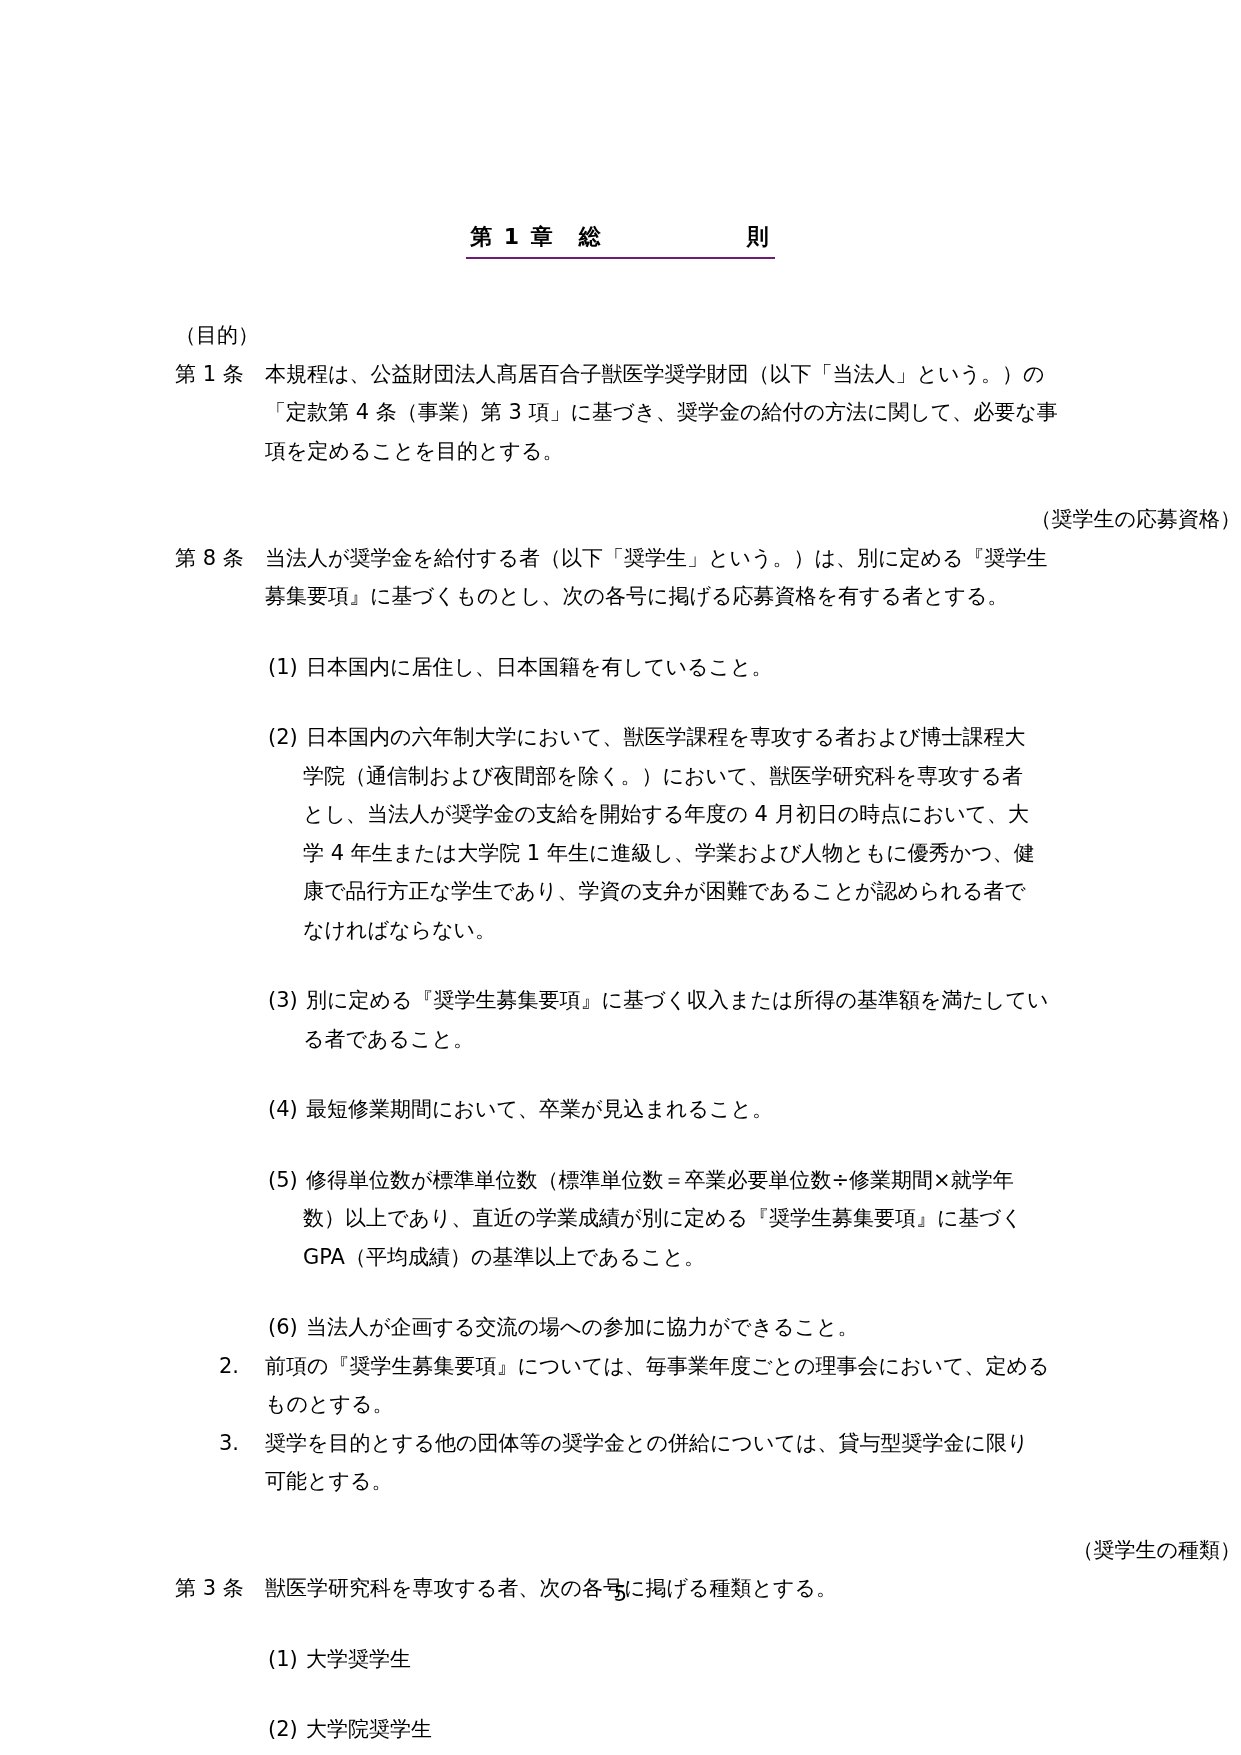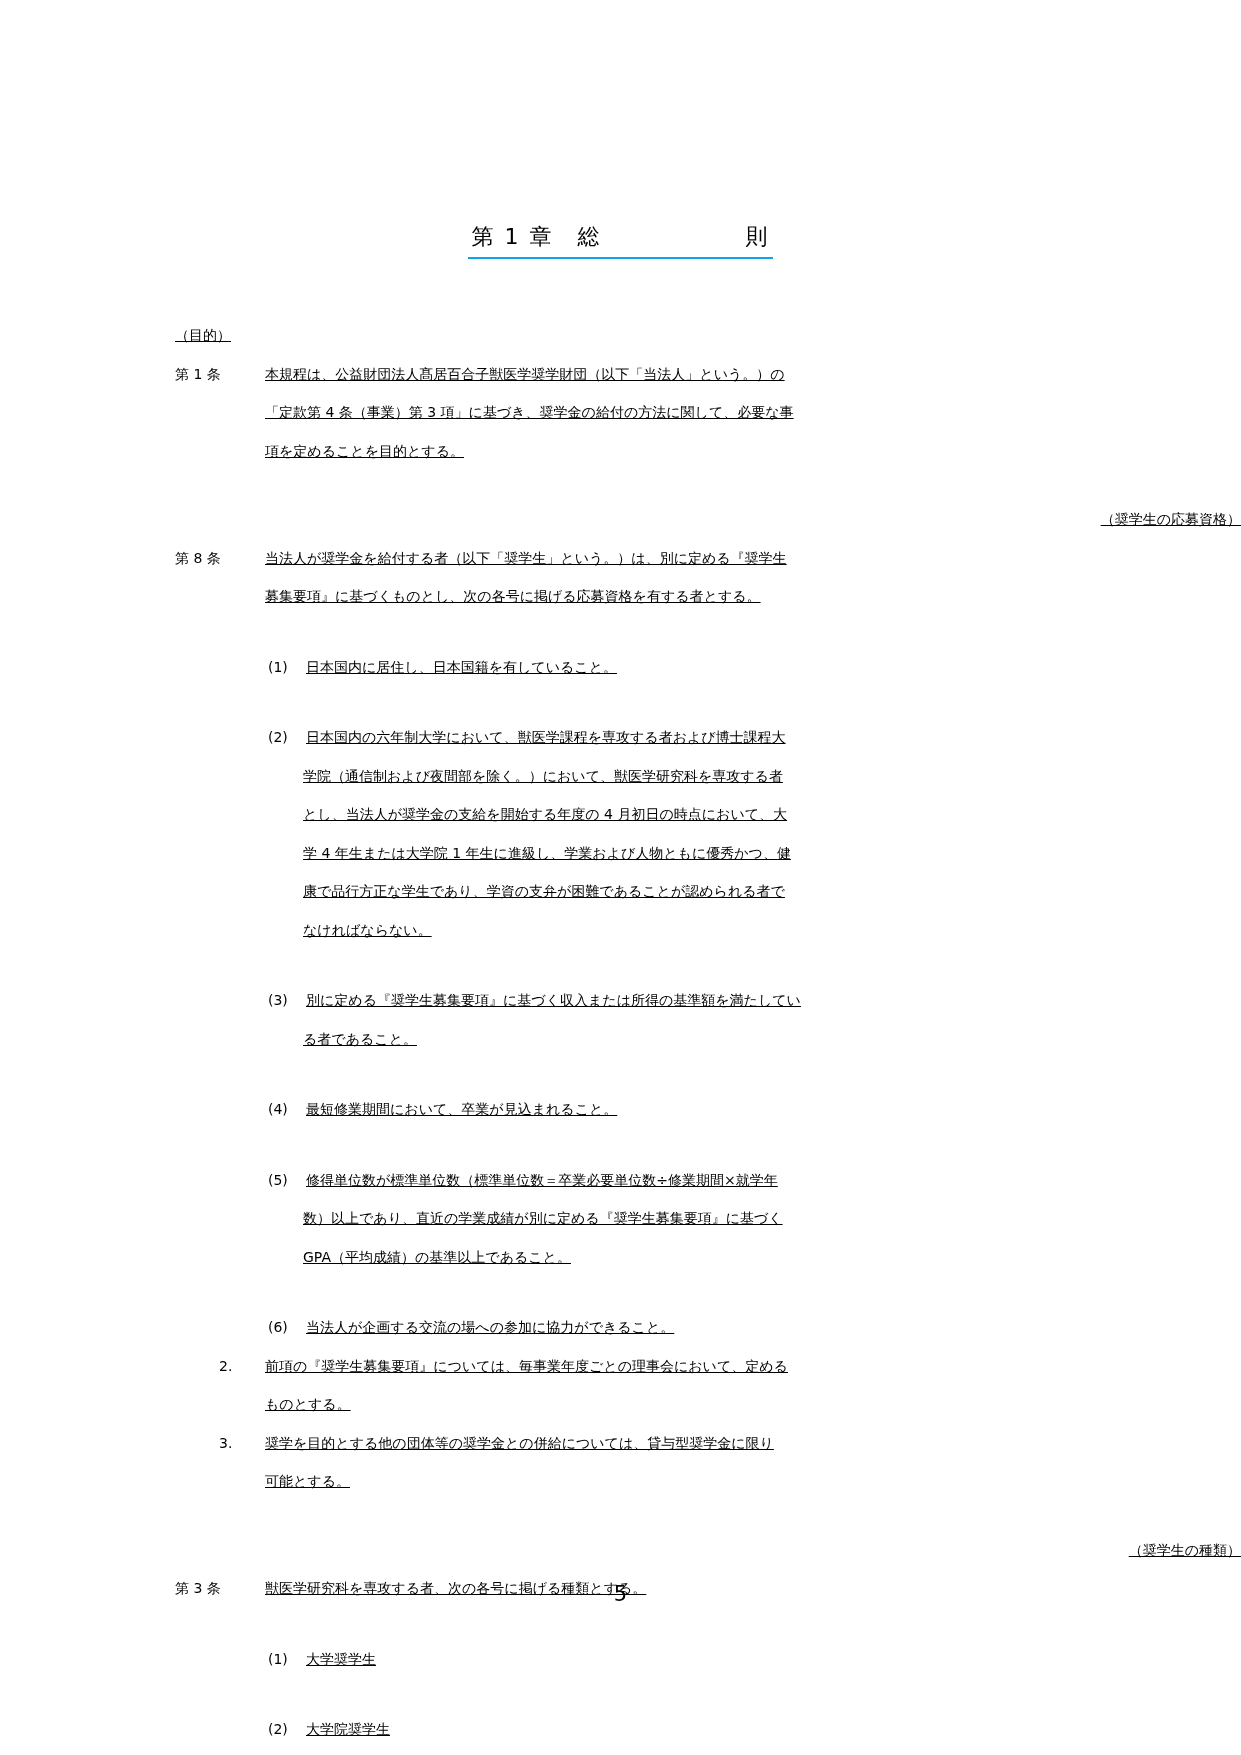--- a/index.html
+++ b/index.html
@@ -22,35 +22,35 @@
   }
   .doc-title {
     padding-top: 222px;
     height: 32px;
     text-align: center;
     font-size: 22px;
     font-weight: normal;
   }
   .title-text {
     display: inline-block;
-    border-bottom: 2px solid #0ea5e9;
+    border-bottom: 2px solid #701a75;
     padding: 0 4px 5px 4px;
     letter-spacing: 2px;
     white-space: pre;
+    font-weight: bold;
   }
   .doc-body {
     margin-top: 62px;
   }
   .doc-line {
     position: relative;
     height: 38.5px;
     line-height: 38.5px;
-    font-size: 14px;
+    font-size: 21px;
     white-space: pre;
-    text-decoration: underline;
   }
   .doc-line .marker {
     position: absolute;
     top: 0;
     line-height: 38.5px;
   }
   .doc-line .text {
     display: block;
   }
   .t-heading .text   { margin-left: 175px; }

